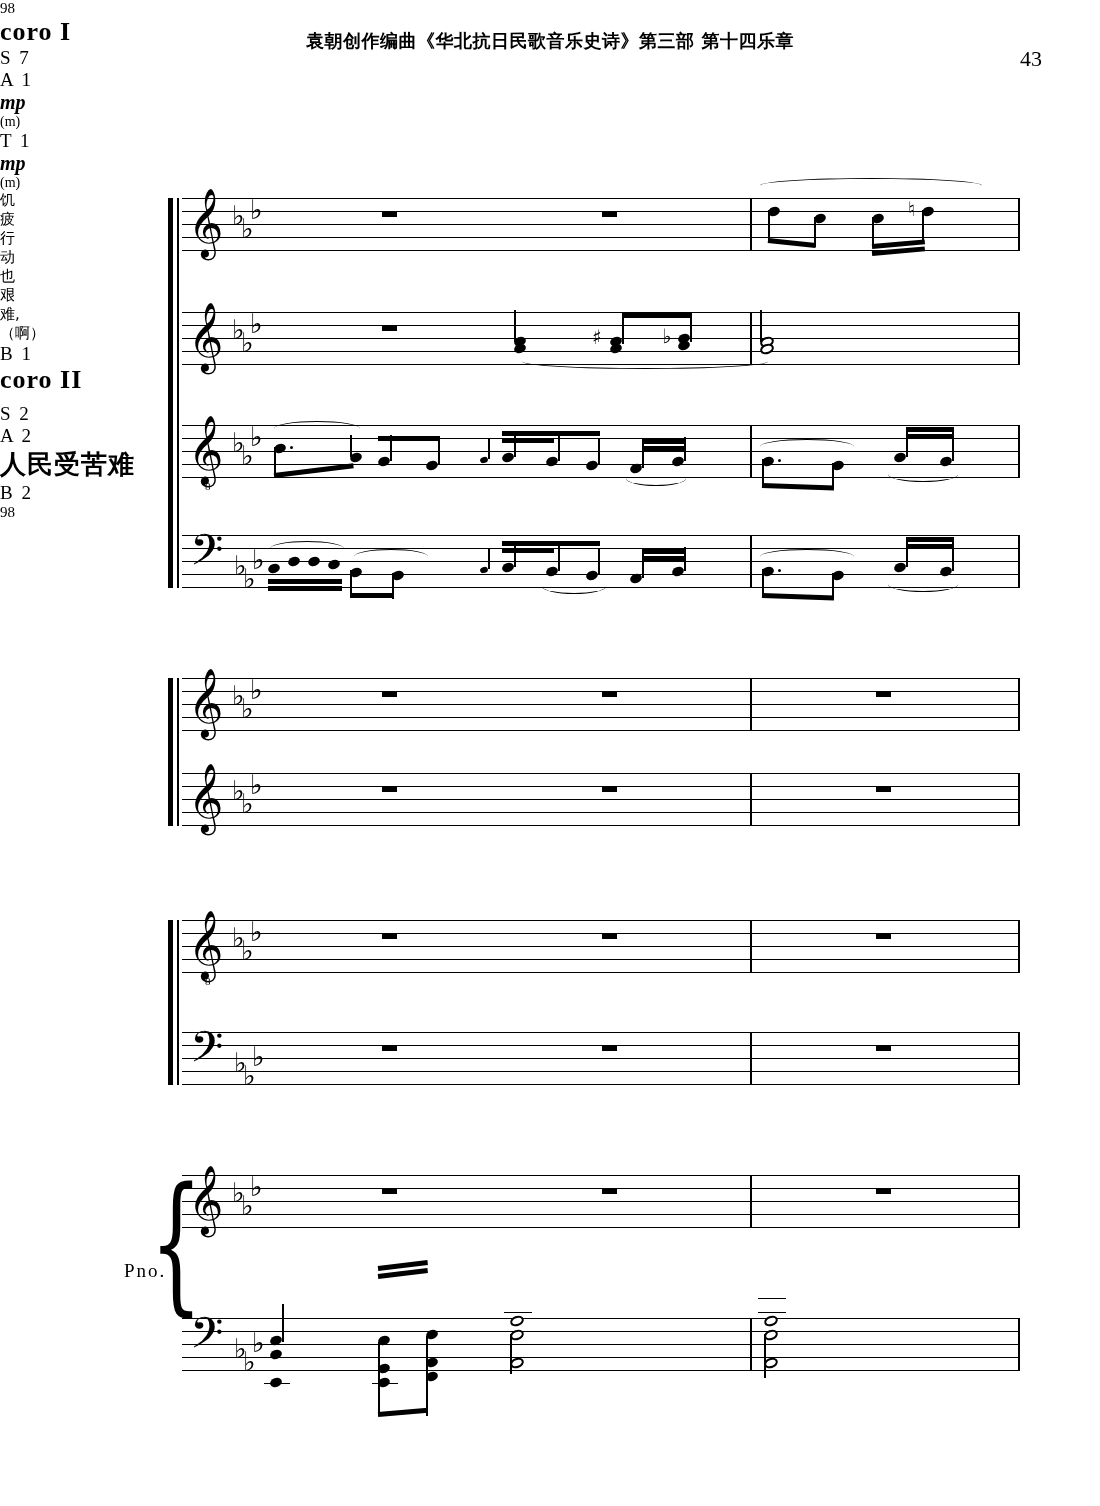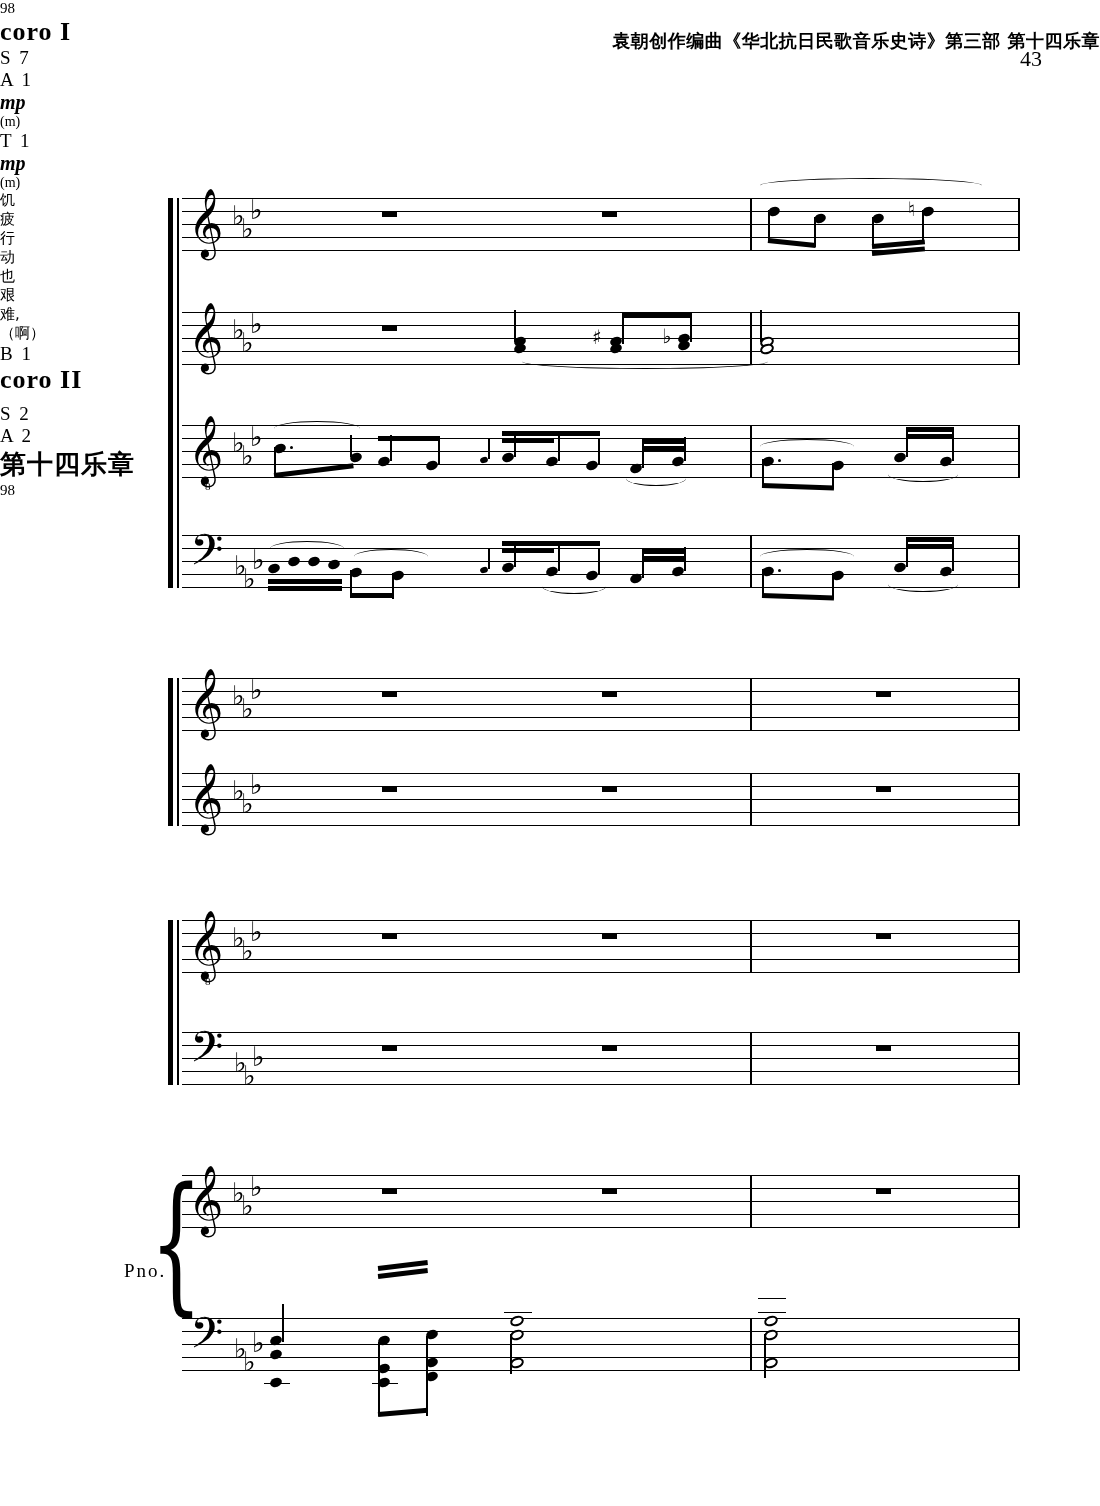--- a/index.html
+++ b/index.html
@@ -20,21 +20,21 @@
     width: 1100px;
     height: 1506px;
   }
 
   
   .header {
     position: absolute;
     top: 26px;
     left: 0;
     width: 1100px;
-    text-align: right;
+    text-align: center;
   }
   .header .line {
     font-family: "DejaVu Sans", sans-serif;
     font-weight: bold;
     font-size: 18px;
     letter-spacing: 0.5px;
     line-height: 30px;
     white-space: nowrap;
   }
   .page-number {
@@ -447,21 +447,21 @@
     <div class="keysig" style="left:59px; top:17px;">♭</div>
     <div class="keysig" style="left:68px; top:-2px;">♭</div>
     <div class="wrest" style="left:200px; top:13px;"></div>
     <div class="wrest" style="left:420px; top:13px;"></div>
     <div class="wrest" style="left:694px; top:13px;"></div>
   </div>
   <div class="part-label" style="left:118px; top:791px;">A 2</div>
 
   <div class="sysbrace-thick" style="left:168px; top:920px; height:165px;"></div>
   <div class="sysbrace-thin" style="left:177px; top:920px; height:165px;"></div>
-  <div class="group-label" style="left:82px; top:985px;">第十四乐章</div>
+  <div class="group-label" style="left:82px; top:985px;">人民受苦难</div>
 
   <div class="staff" style="left:182px; top:920px; width:838px; height:53px;">
     <div class="ln ln0"></div>
       <div class="ln ln1"></div>
       <div class="ln ln2"></div>
       <div class="ln ln3"></div>
       <div class="ln ln4"></div>
     <div class="barline" style="left:568px; top:0; height:53px;"></div>
     <div class="barline" style="left:836px; top:0; height:53px;"></div>
     <div class="glyph clef-g" style="left:6px; top:-6px;">𝄞</div>
@@ -483,20 +483,21 @@
     <div class="barline" style="left:568px; top:0; height:53px;"></div>
     <div class="barline" style="left:836px; top:0; height:53px;"></div>
     <div class="glyph clef-f" style="left:8px; top:-6px;">𝄢</div>
     <div class="keysig" style="left:52px; top:17px;">♭</div>
     <div class="keysig" style="left:61px; top:30px;">♭</div>
     <div class="keysig" style="left:70px; top:11px;">♭</div>
     <div class="wrest" style="left:200px; top:13px;"></div>
     <div class="wrest" style="left:420px; top:13px;"></div>
     <div class="wrest" style="left:694px; top:13px;"></div>
   </div>
+  <div class="part-label" style="left:118px; top:1050px;">B 2</div>
 
   <div class="pbrace" style="left:150px; top:1168px;">{</div>
   <div class="rehearsal-num" style="left:184px; top:1152px;">98</div>
   <div class="label part-label" style="left:124px; top:1260px;">Pno.</div>
 
   <div class="staff" style="left:182px; top:1175px; width:838px; height:53px;">
     <div class="ln ln0"></div>
       <div class="ln ln1"></div>
       <div class="ln ln2"></div>
       <div class="ln ln3"></div>

